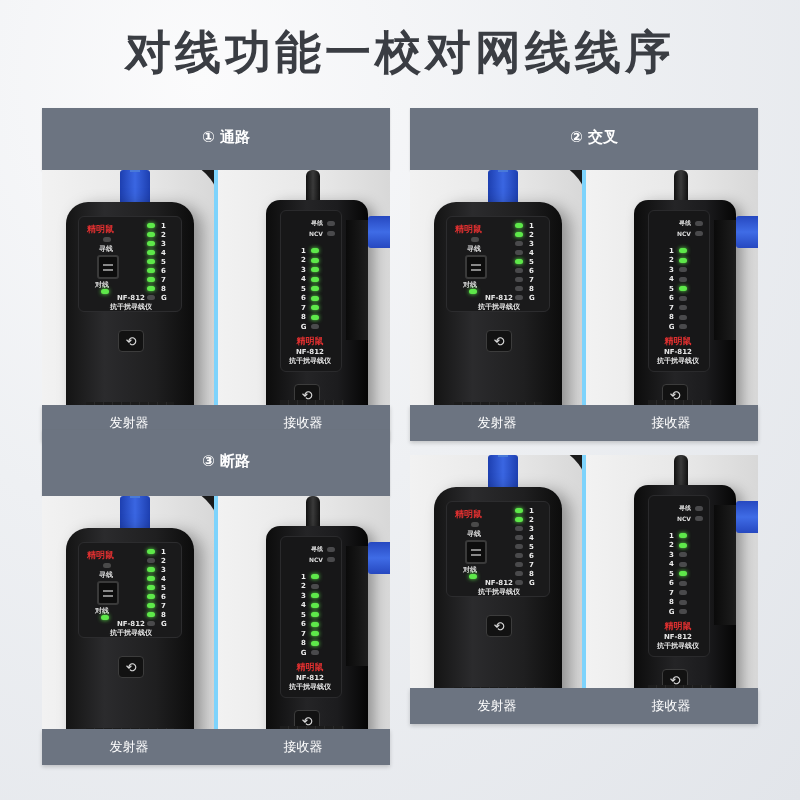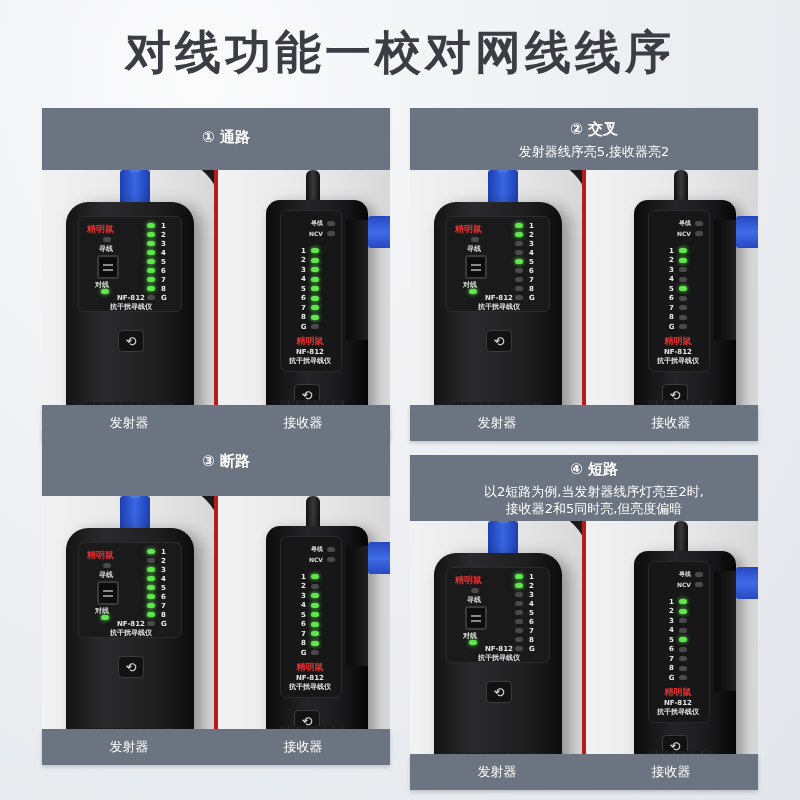--- a/index.html
+++ b/index.html
@@ -16,21 +16,21 @@
   .panel { position: absolute; width: 348px; }
   .panel-head {
     background: #6c7481; color: #fff; text-align: center;
     display: flex; flex-direction: column; justify-content: center;
     box-shadow: 0 1px 2px rgba(0,0,0,0.15);
     padding-left: 20px;
   }
   .panel-title { font-size: 15px; font-weight: bold; line-height: 20px; margin-bottom: 4px; }
   .panel-desc { font-size: 13px; line-height: 17px; }
   .panel-images {
-    display: flex; justify-content: space-between; background: #b91c1c;
+    display: flex; justify-content: space-between; background: #7dd3fc;
     overflow: hidden; position: relative;
   }
   .photo {
     width: 172px; height: 100%; position: relative; overflow: hidden;
     background: linear-gradient(90deg, #f2f2f2 0%, #e7e7e7 60%, #d8d8d8 100%);
   }
   .panel-foot {
     background: #6c7481; height: 36px; display: flex; align-items: center;
     box-shadow: 0 2px 4px rgba(0,0,0,0.18);
   }
@@ -245,21 +245,20 @@
     </div>
     <div class="panel-foot">
       <div class="foot-label">发射器</div>
       <div class="foot-label">接收器</div>
     </div>
   </div>
     <div class="panel" style="left: 410px; top: 108px;">
     <div class="panel-head" style="height: 62px;">
       <div class="panel-title">② 交叉</div>
       <div class="panel-desc">
-          <div>发射器线序亮5,接收器亮2</div>
         </div>
     </div>
     <div class="panel-images" style="height: 235px;">
       <div class="photo">
         <div class="tx-wire"></div>
         <div class="tx-cable"></div>
         <div class="tx-body">
           <div class="tx-screen">
             <div class="tx-brand">精明鼠</div>
             <div class="tx-mode-led" style="left:24px;top:20px"></div>
@@ -511,27 +510,20 @@
         </div>
         <div class="rx-plug"></div>
       </div>
     </div>
     <div class="panel-foot">
       <div class="foot-label">发射器</div>
       <div class="foot-label">接收器</div>
     </div>
   </div>
     <div class="panel" style="left: 410px; top: 455px;">
-    <div class="panel-head" style="height: 66px;">
-      <div class="panel-title">④ 短路</div>
-      <div class="panel-desc">
-          <div>以2短路为例,当发射器线序灯亮至2时,</div>
-          <div>接收器2和5同时亮,但亮度偏暗</div>
-        </div>
-    </div>
     <div class="panel-images" style="height: 233px;">
       <div class="photo">
         <div class="tx-wire"></div>
         <div class="tx-cable"></div>
         <div class="tx-body">
           <div class="tx-screen">
             <div class="tx-brand">精明鼠</div>
             <div class="tx-mode-led" style="left:24px;top:20px"></div>
             <div class="tx-mode-label" style="left:20px;top:27px">寻线</div>
             <div class="tx-switch"></div>

